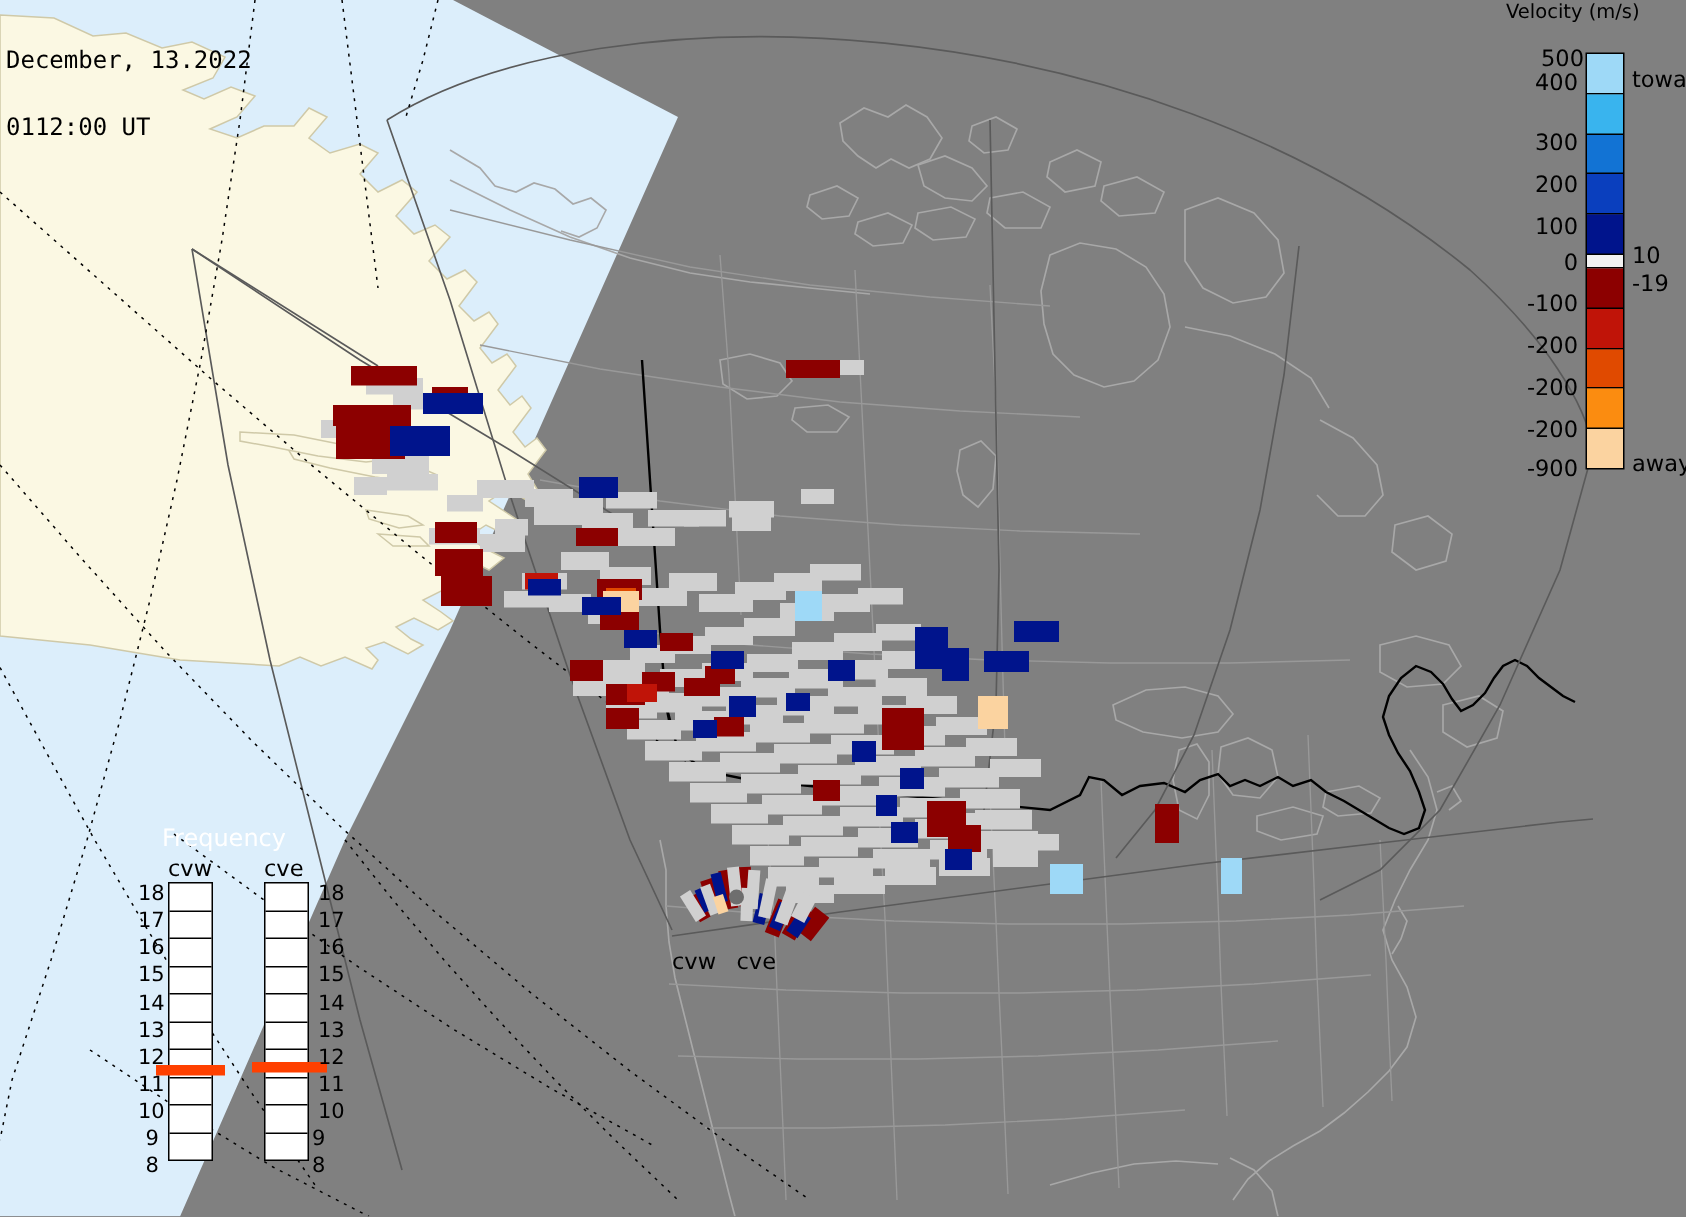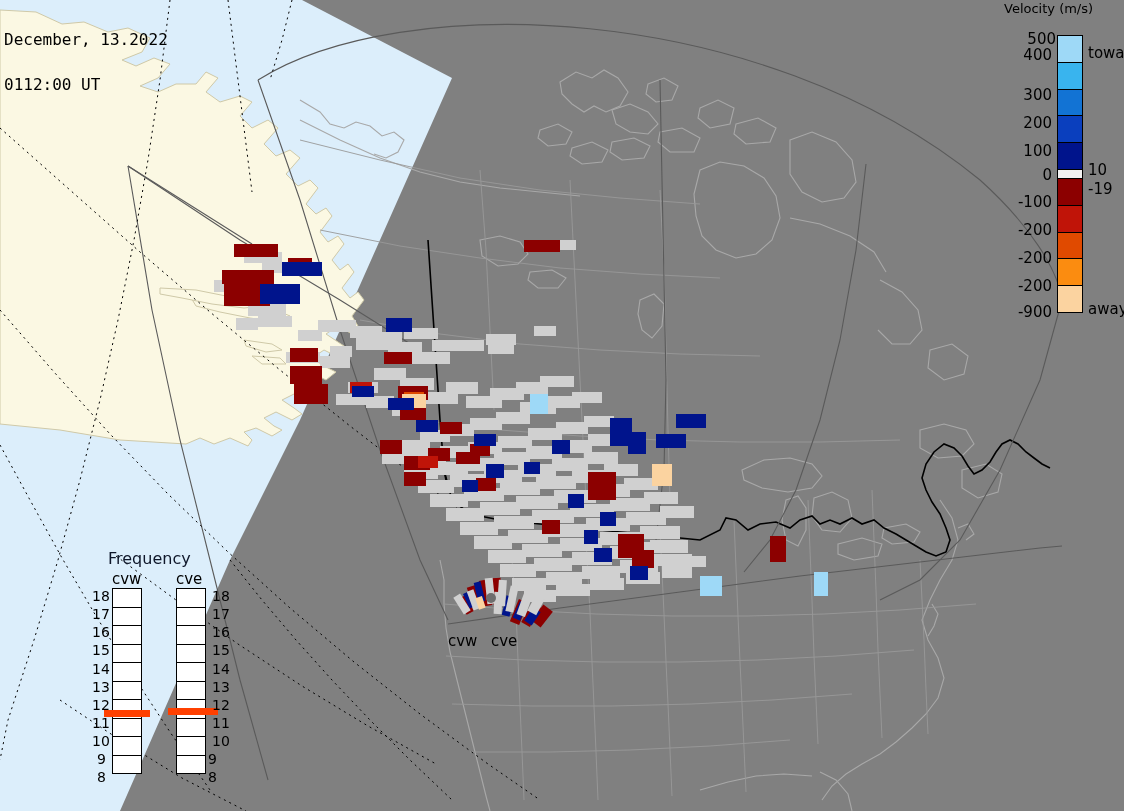--- a/index.html
+++ b/index.html
@@ -35,21 +35,21 @@
   #cbar .seg.zero{flex:0 0 9px;}
   .cb-tick{
     position:absolute;color:#000;font-size:15px;text-align:right;width:56px;
     white-space:nowrap;
   }
   .cb-side{
     position:absolute;color:#000;font-size:15px;white-space:nowrap;left:1088px;
   }
 
   
-  #freq-title{position:absolute;left:108px;top:549px;color:#0f172a;font-size:16px;}
+  #freq-title{position:absolute;left:108px;top:549px;color:#ffffff;font-size:16px;}
   .fq-head{position:absolute;color:#000;font-size:15px;}
   .fq-bar{
     position:absolute;width:30px;border:1px solid #000;box-sizing:border-box;
     background:#fff;display:flex;flex-direction:column;
   }
   .fq-bar .cell{flex:1 1 auto;border-bottom:1px solid #000;box-sizing:border-box;}
   .fq-bar .cell:last-child{border-bottom:none;}
   .fq-mark{position:absolute;background:#ff4000;height:7px;}
   .fq-lab{position:absolute;color:#000;font-size:14px;white-space:nowrap;}
 

